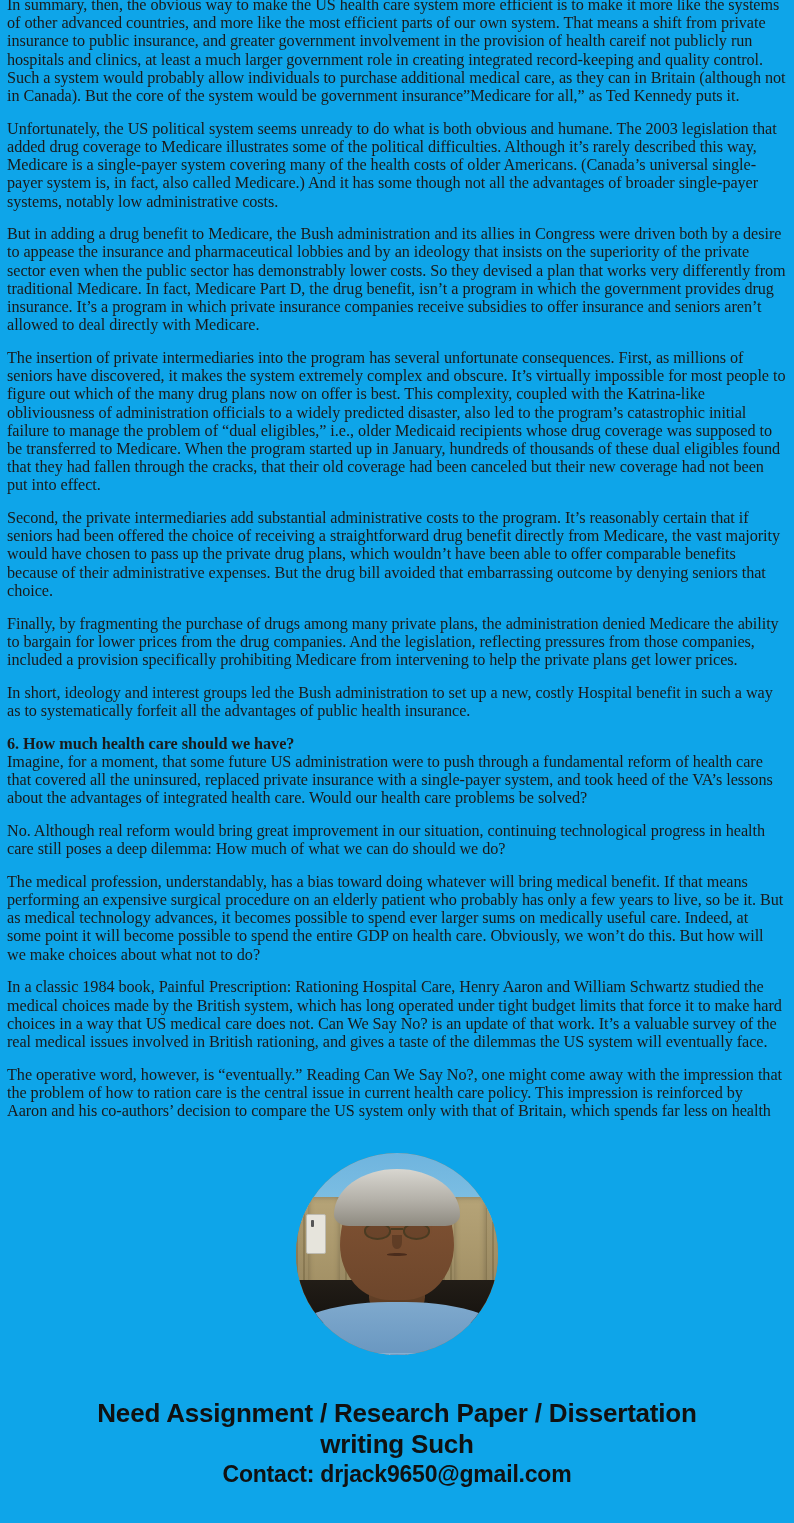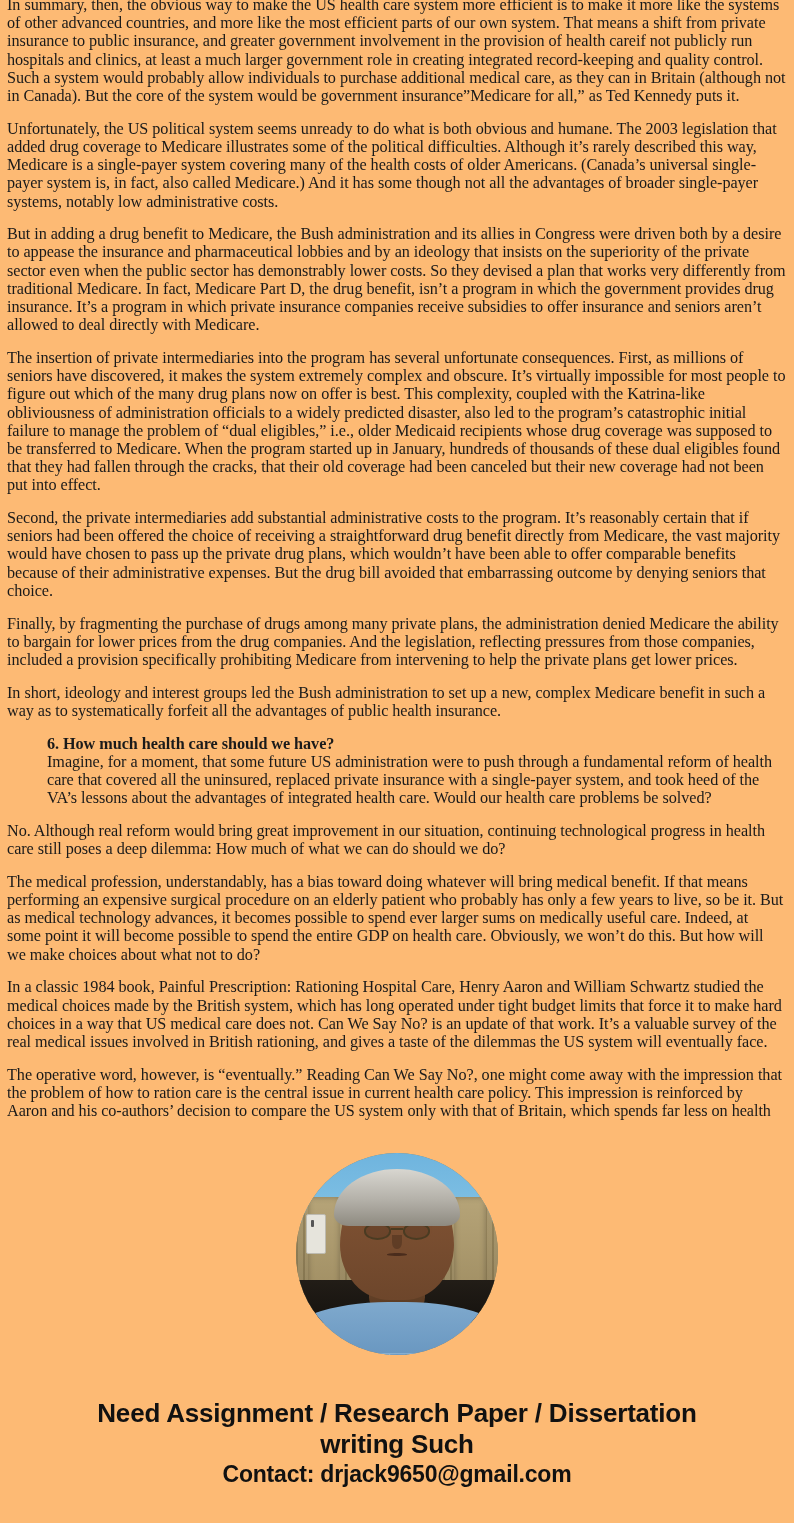--- a/index.html
+++ b/index.html
@@ -12,21 +12,21 @@
     width: 794px;
     height: 1523px;
     overflow: hidden;
     font-family: "Liberation Serif", "DejaVu Serif", serif;
     color: #1a1a1a;
   }
   .page {
     position: relative;
     width: 794px;
     height: 1523px;
-    background: #fdba74;
+    background: #0ea5e9;
     box-sizing: border-box;
   }
 
   
   .article {
     position: absolute;
     left: 0;
     top: -4px;
     width: 794px;
     height: 1128px;
@@ -49,21 +49,20 @@
   }
   .heading {
     margin: 0 0 0 0;
     font-size: 16.2px;
     line-height: 18.2px;
     font-weight: bold;
     letter-spacing: -0.05px;
   }
   .heading-block {
     margin-bottom: 14.5px;
-    margin-left: 40px;
   }
   .heading-block .para {
     margin-bottom: 0;
   }
 
   
   .avatar-wrap {
     position: absolute;
     left: 0;
     top: 1150px;
@@ -302,21 +301,21 @@
 <div class="page">
 
   <div class="article">
 
     <p class="para">In summary, then, the obvious way to make the US health care system more efficient is to make it more like the systems of other advanced countries, and more like the most efficient parts of our own system. That means a shift from private insurance to public insurance, and greater government involvement in the provision of health careif not publicly run hospitals and clinics, at least a much larger government role in creating integrated record-keeping and quality control. Such a system would probably allow individuals to purchase additional medical care, as they can in Britain (although not in Canada). But the core of the system would be government insurance”Medicare for all,” as Ted Kennedy puts it.</p>
     <p class="para">Unfortunately, the US political system seems unready to do what is both obvious and humane. The 2003 legislation that added drug coverage to Medicare illustrates some of the political difficulties. Although it’s rarely described this way, Medicare is a single-payer system covering many of the health costs of older Americans. (Canada’s universal single-payer system is, in fact, also called Medicare.) And it has some though not all the advantages of broader single-payer systems, notably low administrative costs.</p>
     <p class="para">But in adding a drug benefit to Medicare, the Bush administration and its allies in Congress were driven both by a desire to appease the insurance and pharmaceutical lobbies and by an ideology that insists on the superiority of the private sector even when the public sector has demonstrably lower costs. So they devised a plan that works very differently from traditional Medicare. In fact, Medicare Part D, the drug benefit, isn’t a program in which the government provides drug insurance. It’s a program in which private insurance companies receive subsidies to offer insurance and seniors aren’t allowed to deal directly with Medicare.</p>
     <p class="para">The insertion of private intermediaries into the program has several unfortunate consequences. First, as millions of seniors have discovered, it makes the system extremely complex and obscure. It’s virtually impossible for most people to figure out which of the many drug plans now on offer is best. This complexity, coupled with the Katrina-like obliviousness of administration officials to a widely predicted disaster, also led to the program’s catastrophic initial failure to manage the problem of “dual eligibles,” i.e., older Medicaid recipients whose drug coverage was supposed to be transferred to Medicare. When the program started up in January, hundreds of thousands of these dual eligibles found that they had fallen through the cracks, that their old coverage had been canceled but their new coverage had not been put into effect.</p>
     <p class="para">Second, the private intermediaries add substantial administrative costs to the program. It’s reasonably certain that if seniors had been offered the choice of receiving a straightforward drug benefit directly from Medicare, the vast majority would have chosen to pass up the private drug plans, which wouldn’t have been able to offer comparable benefits because of their administrative expenses. But the drug bill avoided that embarrassing outcome by denying seniors that choice.</p>
     <p class="para">Finally, by fragmenting the purchase of drugs among many private plans, the administration denied Medicare the ability to bargain for lower prices from the drug companies. And the legislation, reflecting pressures from those companies, included a provision specifically prohibiting Medicare from intervening to help the private plans get lower prices.</p>
-    <p class="para">In short, ideology and interest groups led the Bush administration to set up a new, complex Medicare benefit in such a way as to systematically forfeit all the advantages of public health insurance.</p>
+    <p class="para">In short, ideology and interest groups led the Bush administration to set up a new, costly Hospital benefit in such a way as to systematically forfeit all the advantages of public health insurance.</p>
 
     <div class="heading-block">
       <p class="heading">6. How much health care should we have?</p>
       <p class="para">Imagine, for a moment, that some future US administration were to push through a fundamental reform of health care that covered all the uninsured, replaced private insurance with a single-payer system, and took heed of the VA’s lessons about the advantages of integrated health care. Would our health care problems be solved?</p>
     </div>
 
     <p class="para">No. Although real reform would bring great improvement in our situation, continuing technological progress in health care still poses a deep dilemma: How much of what we can do should we do?</p>
     <p class="para">The medical profession, understandably, has a bias toward doing whatever will bring medical benefit. If that means performing an expensive surgical procedure on an elderly patient who probably has only a few years to live, so be it. But as medical technology advances, it becomes possible to spend ever larger sums on medically useful care. Indeed, at some point it will become possible to spend the entire GDP on health care. Obviously, we won’t do this. But how will we make choices about what not to do?</p>
     <p class="para">In a classic 1984 book, Painful Prescription: Rationing Hospital Care, Henry Aaron and William Schwartz studied the medical choices made by the British system, which has long operated under tight budget limits that force it to make hard choices in a way that US medical care does not. Can We Say No? is an update of that work. It’s a valuable survey of the real medical issues involved in British rationing, and gives a taste of the dilemmas the US system will eventually face.</p>
     <p class="para">The operative word, however, is “eventually.” Reading Can We Say No?, one might come away with the impression that the problem of how to ration care is the central issue in current health care policy. This impression is reinforced by Aaron and his co-authors’ decision to compare the US system only with that of Britain, which spends far less on health care</p>

